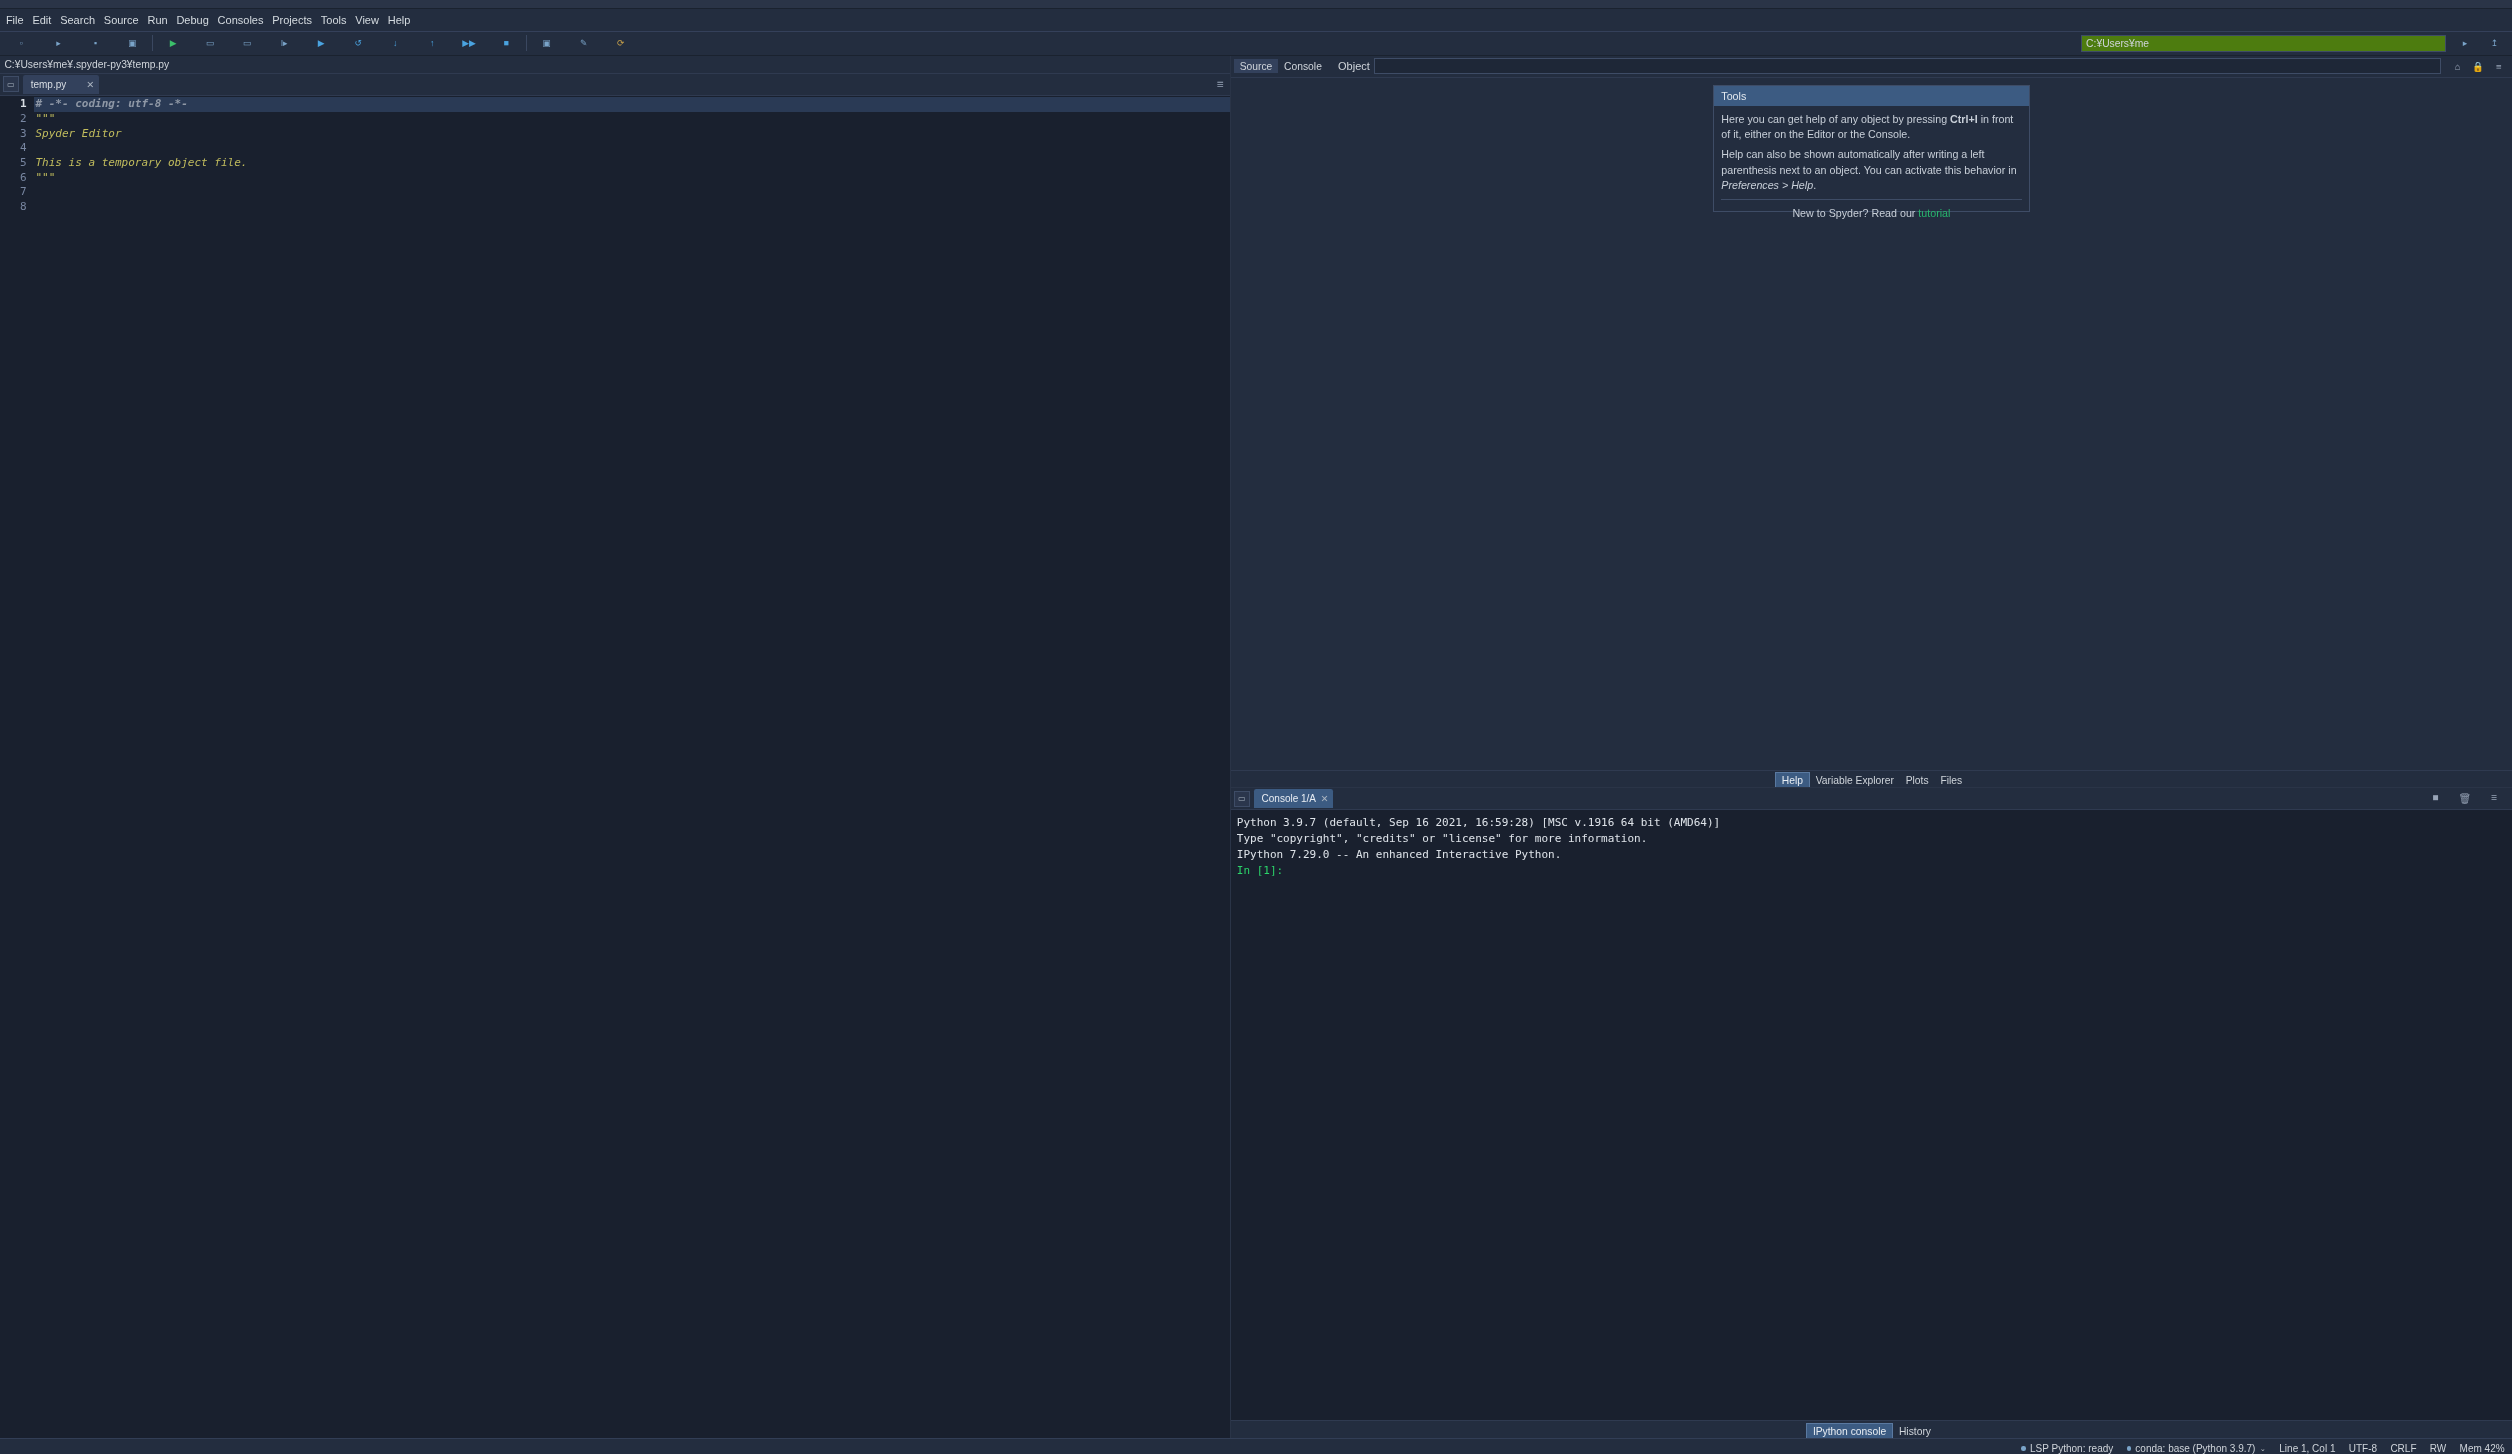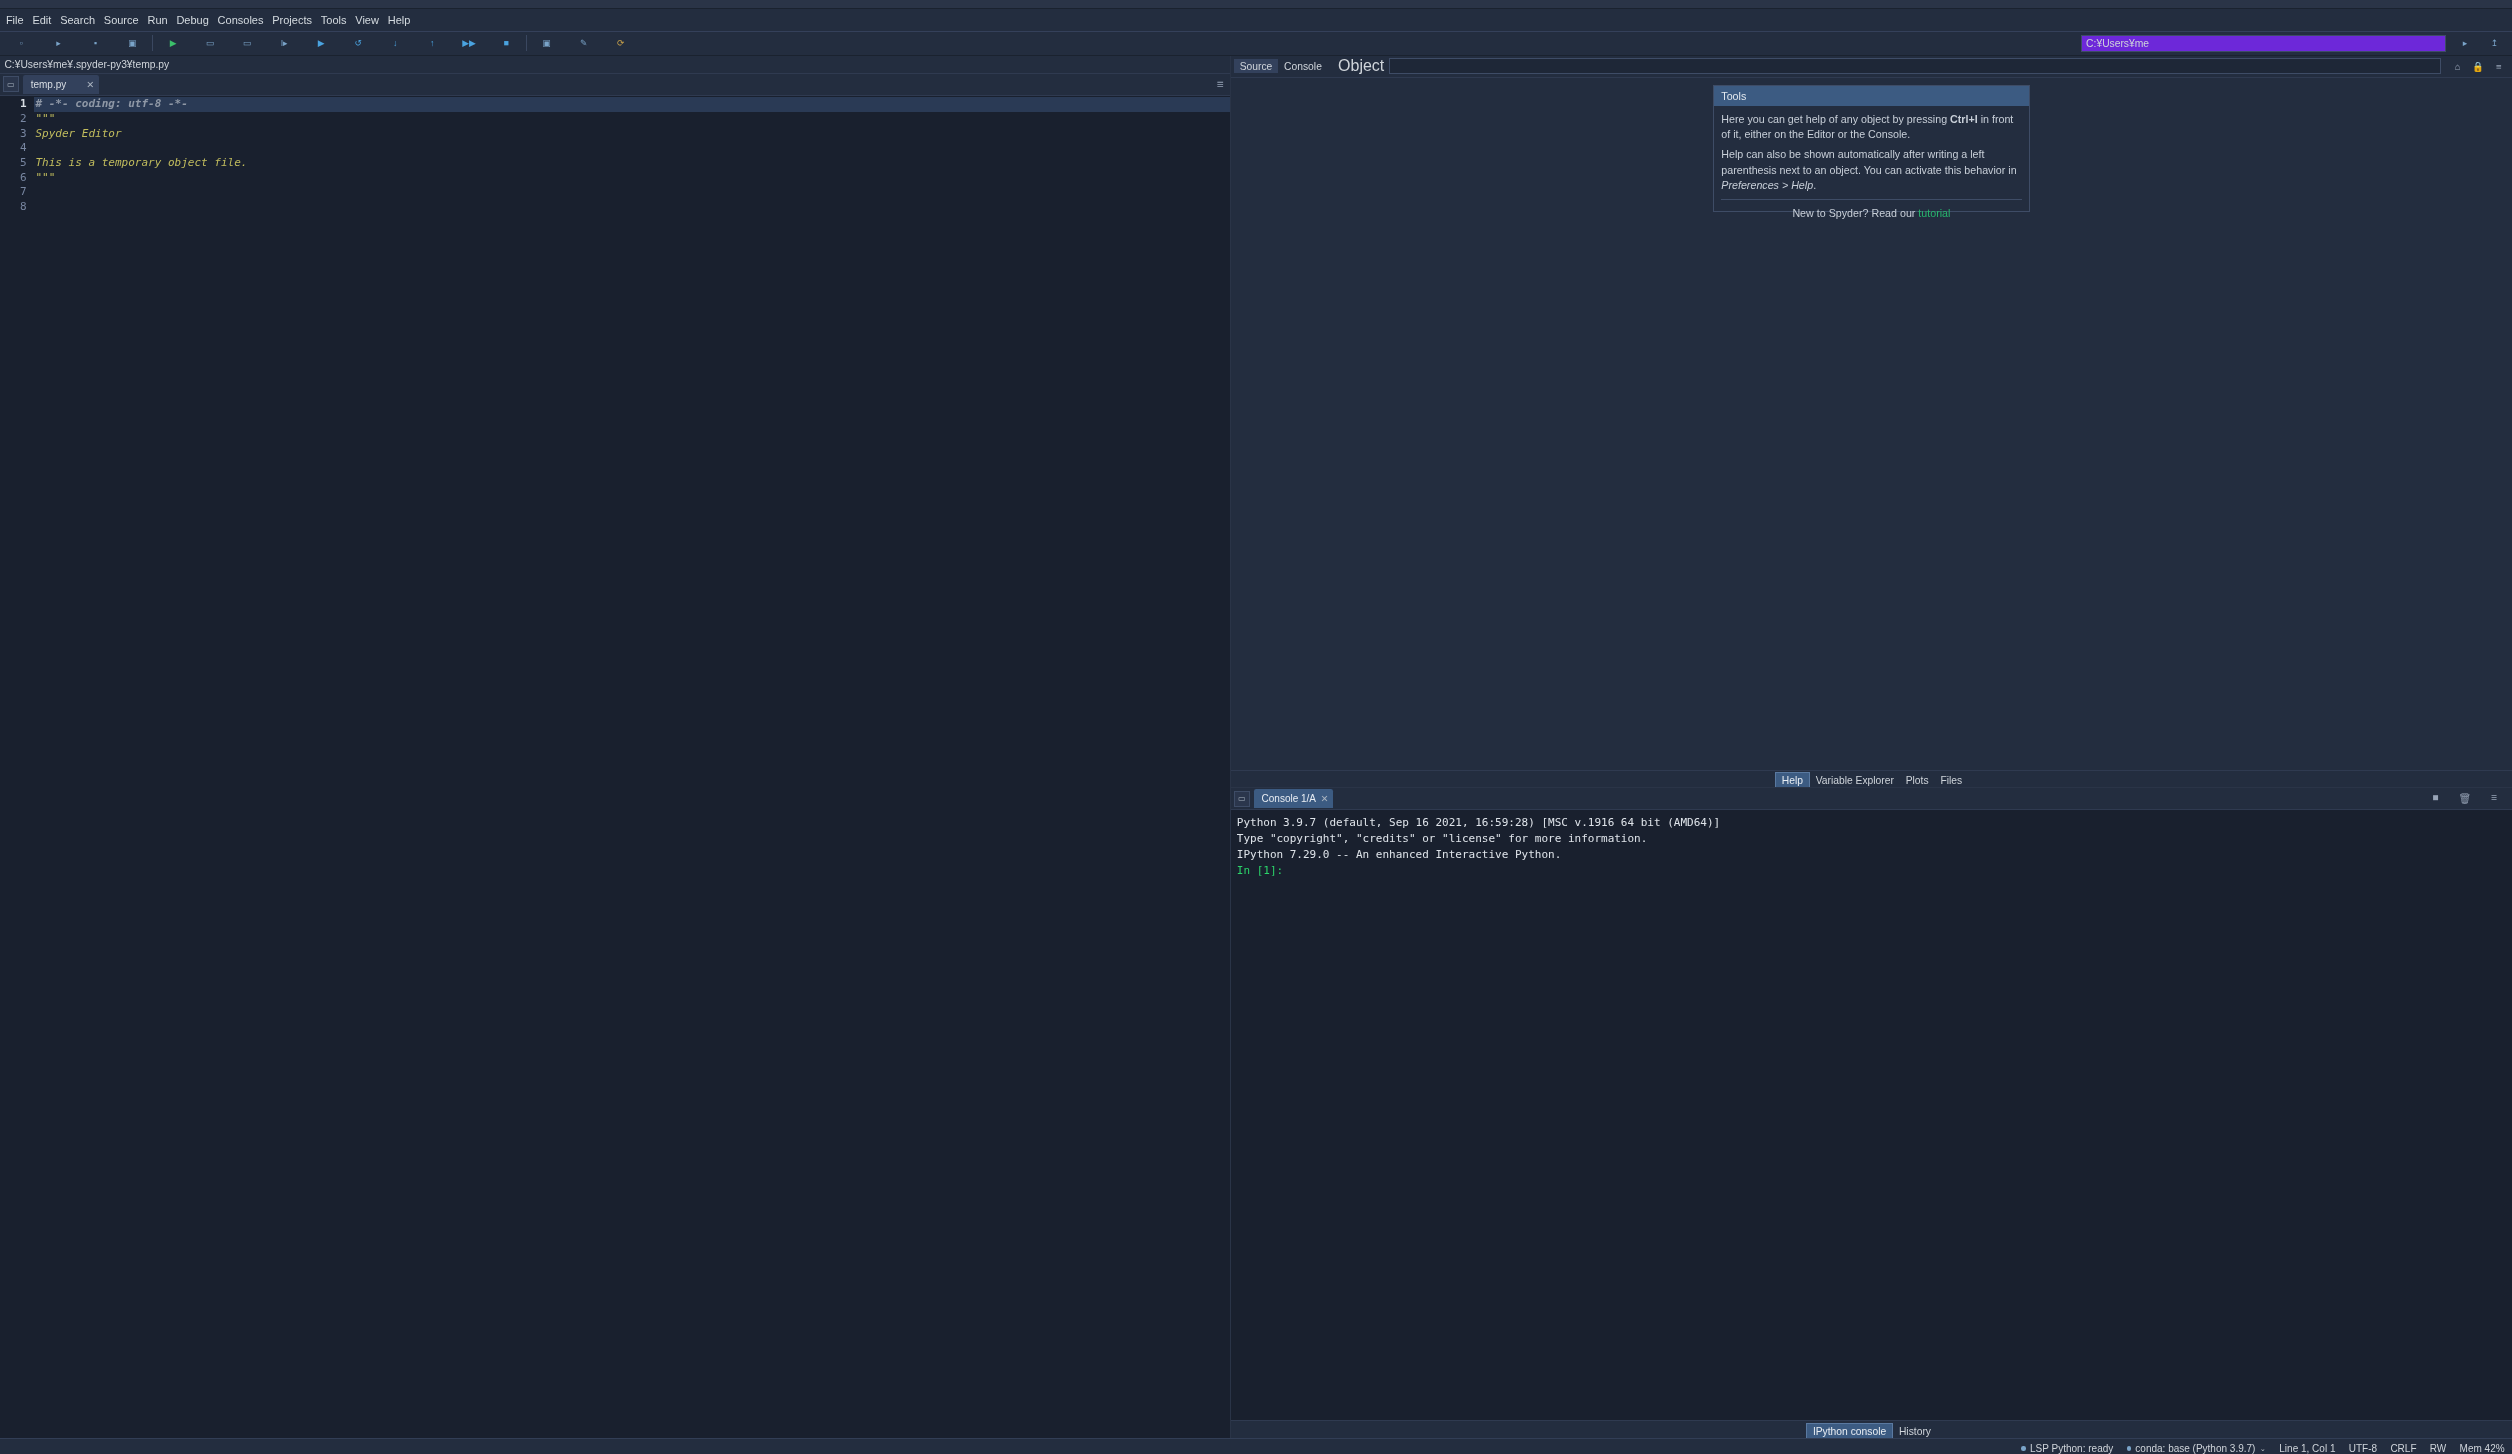--- a/index.html
+++ b/index.html
@@ -19,21 +19,21 @@
   display:flex; align-items:center; background:#232d3f;
   padding:2.2px 2.9px; border-top:0.7px solid #34405a; border-bottom:0.7px solid #1a222f;
   height:25px;
 }
 .tb-btn {
   width:37px; height:20.6px; display:flex; align-items:center; justify-content:center;
   color:#7aa4c9; font-size:8.8px; cursor:default;
 }
 .tb-sep { width:0.7px; height:16px; background:#3a4760; margin:0 1.5px; }
 .wd-input {
-  flex:0 0 auto; width:365px; height:17.7px; background:#6d28d9;
+  flex:0 0 auto; width:365px; height:17.7px; background:#4d7c0f;
   border:0.7px solid #3e4c66; color:#cfd4da; padding:0 4.4px; font-size:10.3px;
   margin-left:4.4px;
 }
 .main { flex:1; display:flex; min-height:0; }
 .editor-pane { flex:0 0 49%; display:flex; flex-direction:column; border-right:1.5px solid #2a3447; }
 .editor-path {
   padding:2.9px 4.4px; font-size:10.3px; color:#cfd4da; background:#232d3f;
   border-bottom:0.7px solid #2f3a50;
 }
 .editor-tabs {
@@ -68,21 +68,21 @@
 .cmt { color:#8f98a6; font-style:italic;font-weight:bold; }
 .str { color:#c1bc5d; font-style:italic; }
 .right-pane { flex:1; display:flex; flex-direction:column; min-width:0; }
 .help-pane { flex:0 0 53%; display:flex; flex-direction:column; border-bottom:1.5px solid #2a3447; }
 .help-toolbar {
   display:flex; align-items:center; background:#232d3f; height:22px;
   padding:0 2.9px; gap:0; border-bottom:0.7px solid #2f3a50;
 }
 .help-src { padding:1.5px 5.9px; color:#cfd4da; font-size:10.3px; }
 .help-src.sel { background:#33415c; }
-.obj-label { padding:0 4.4px 0 10.3px; color:#cfd4da; font-size:16px; }
+.obj-label { padding:0 4.4px 0 10.3px; color:#cfd4da; font-size:11px; }
 .obj-input {
   flex:1; height:16px; background:#1e2737; border:0.7px solid #3e4c66;
   margin-right:5.9px;
 }
 .help-ticon { width:20.6px; text-align:center; color:#98a4b7; font-size:9.6px; }
 .help-body {
   flex:1; display:flex; justify-content:center; padding-top:7.4px;
   background:#232d3f; overflow:auto;
 }
 .help-card {

